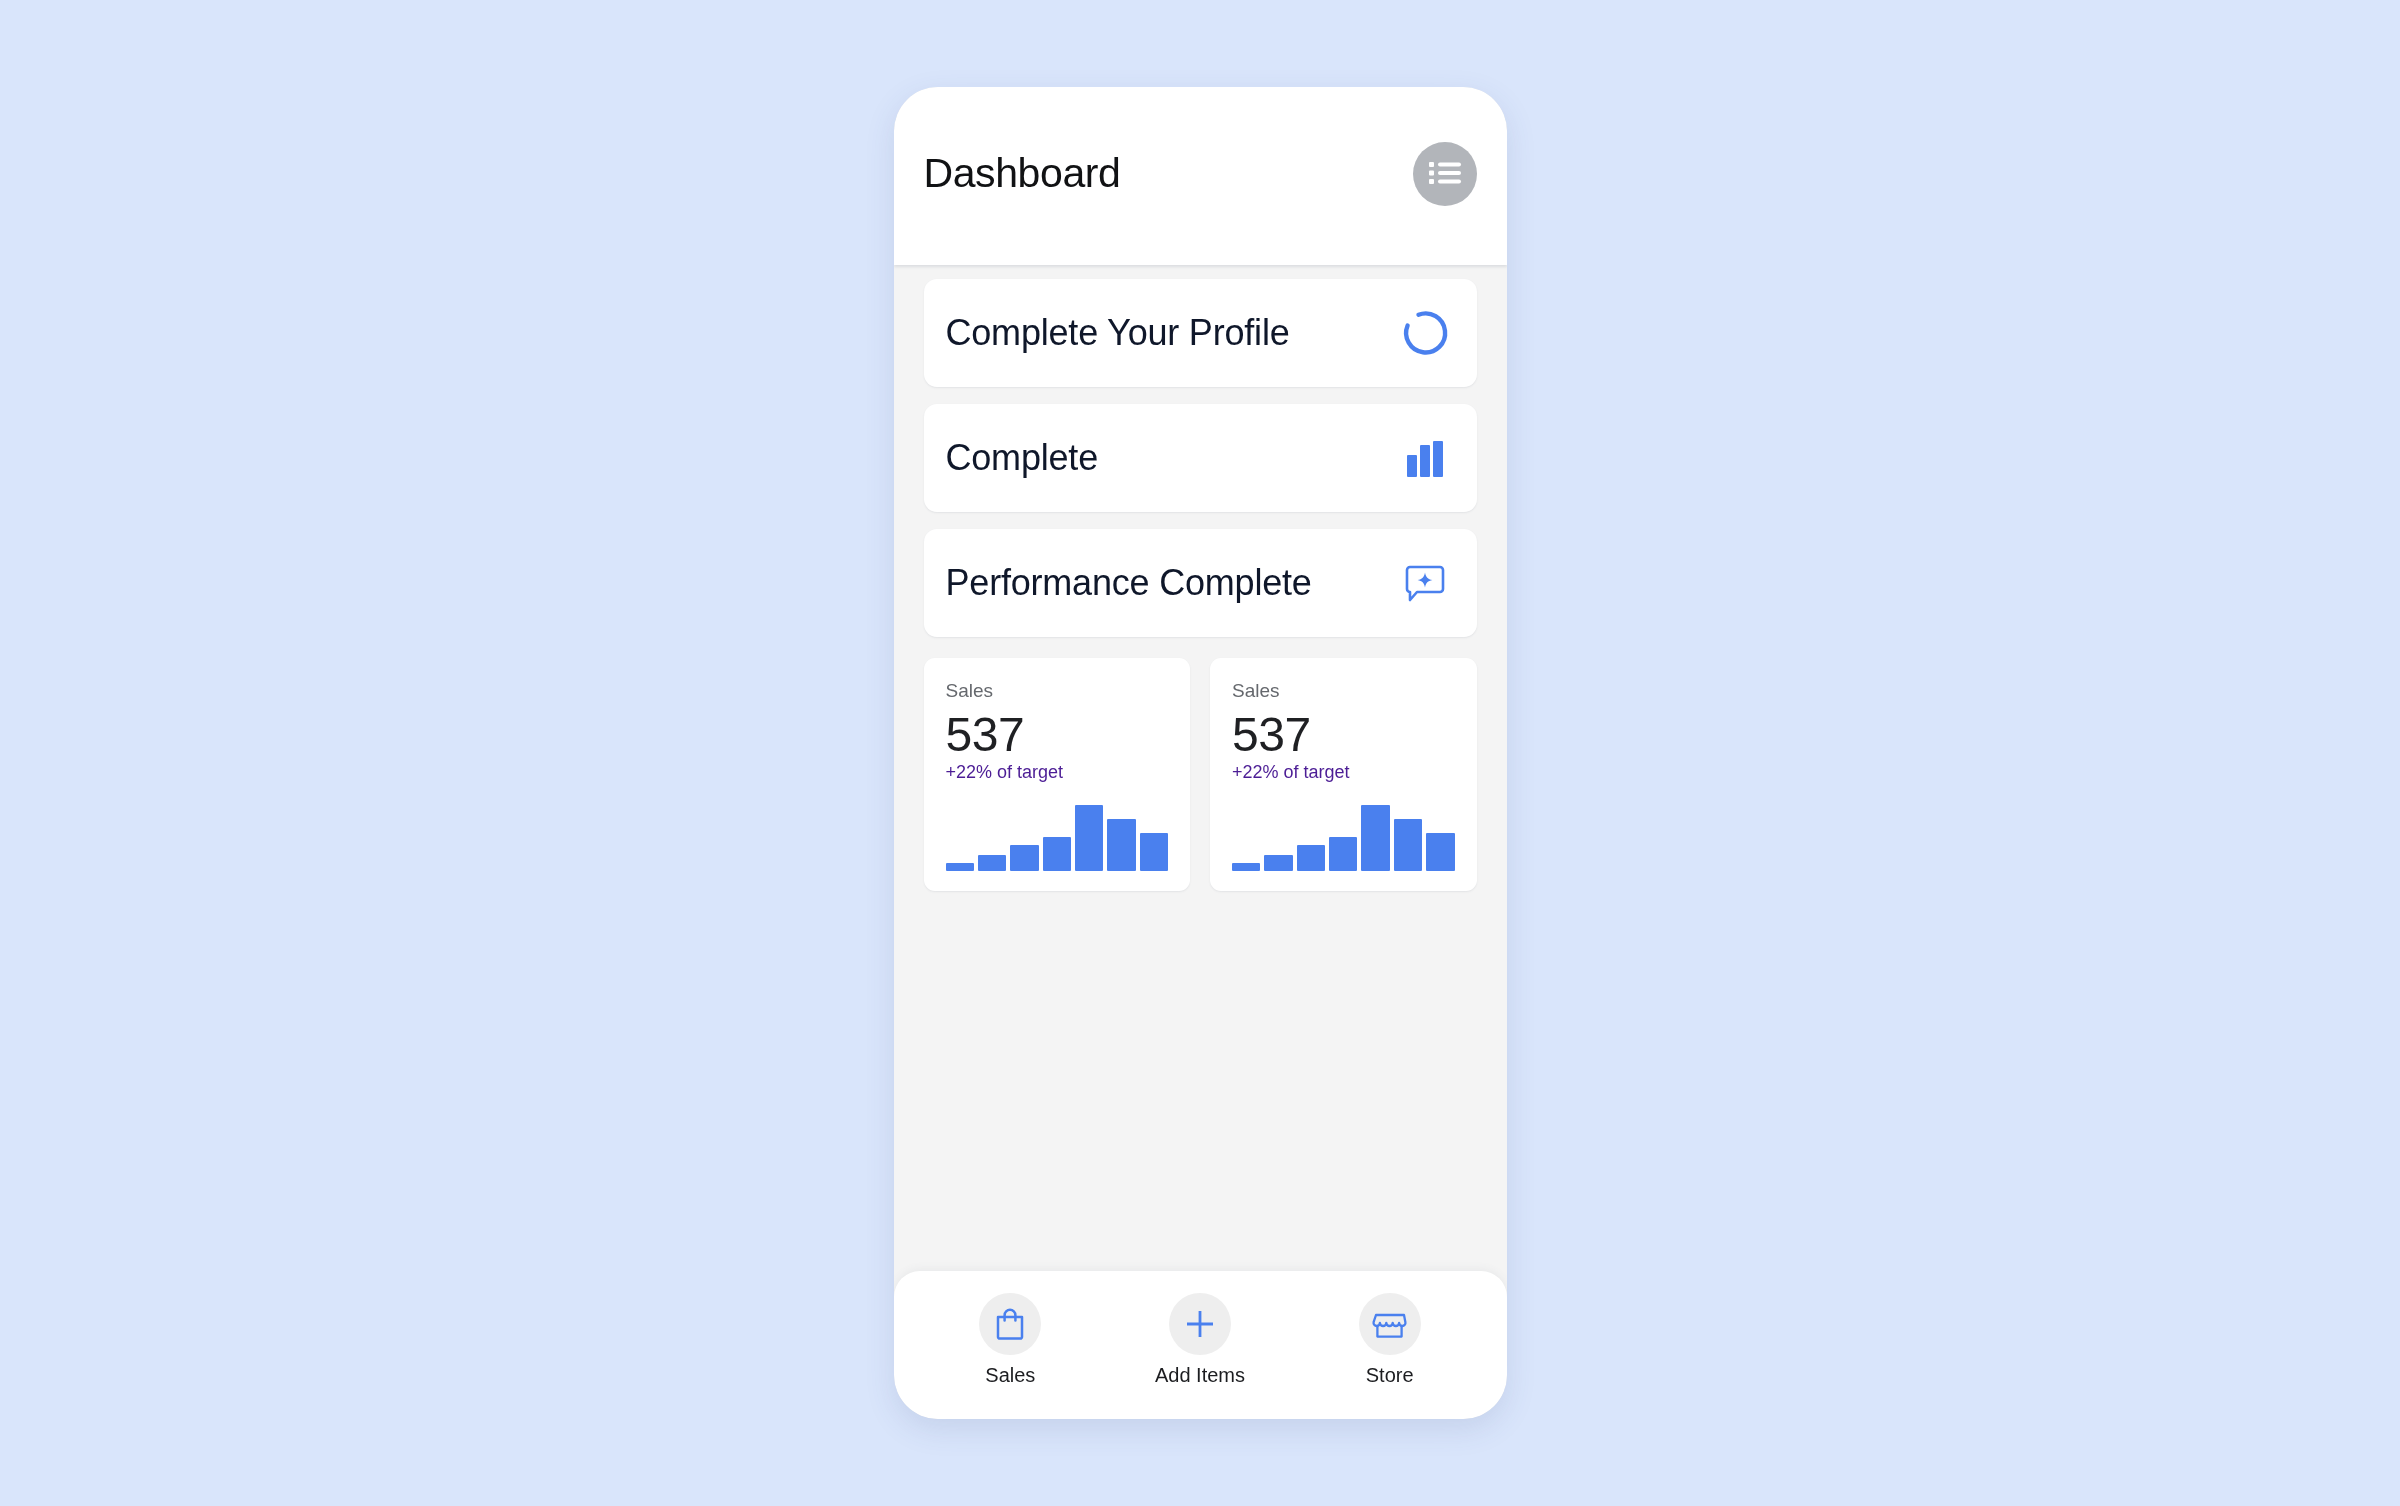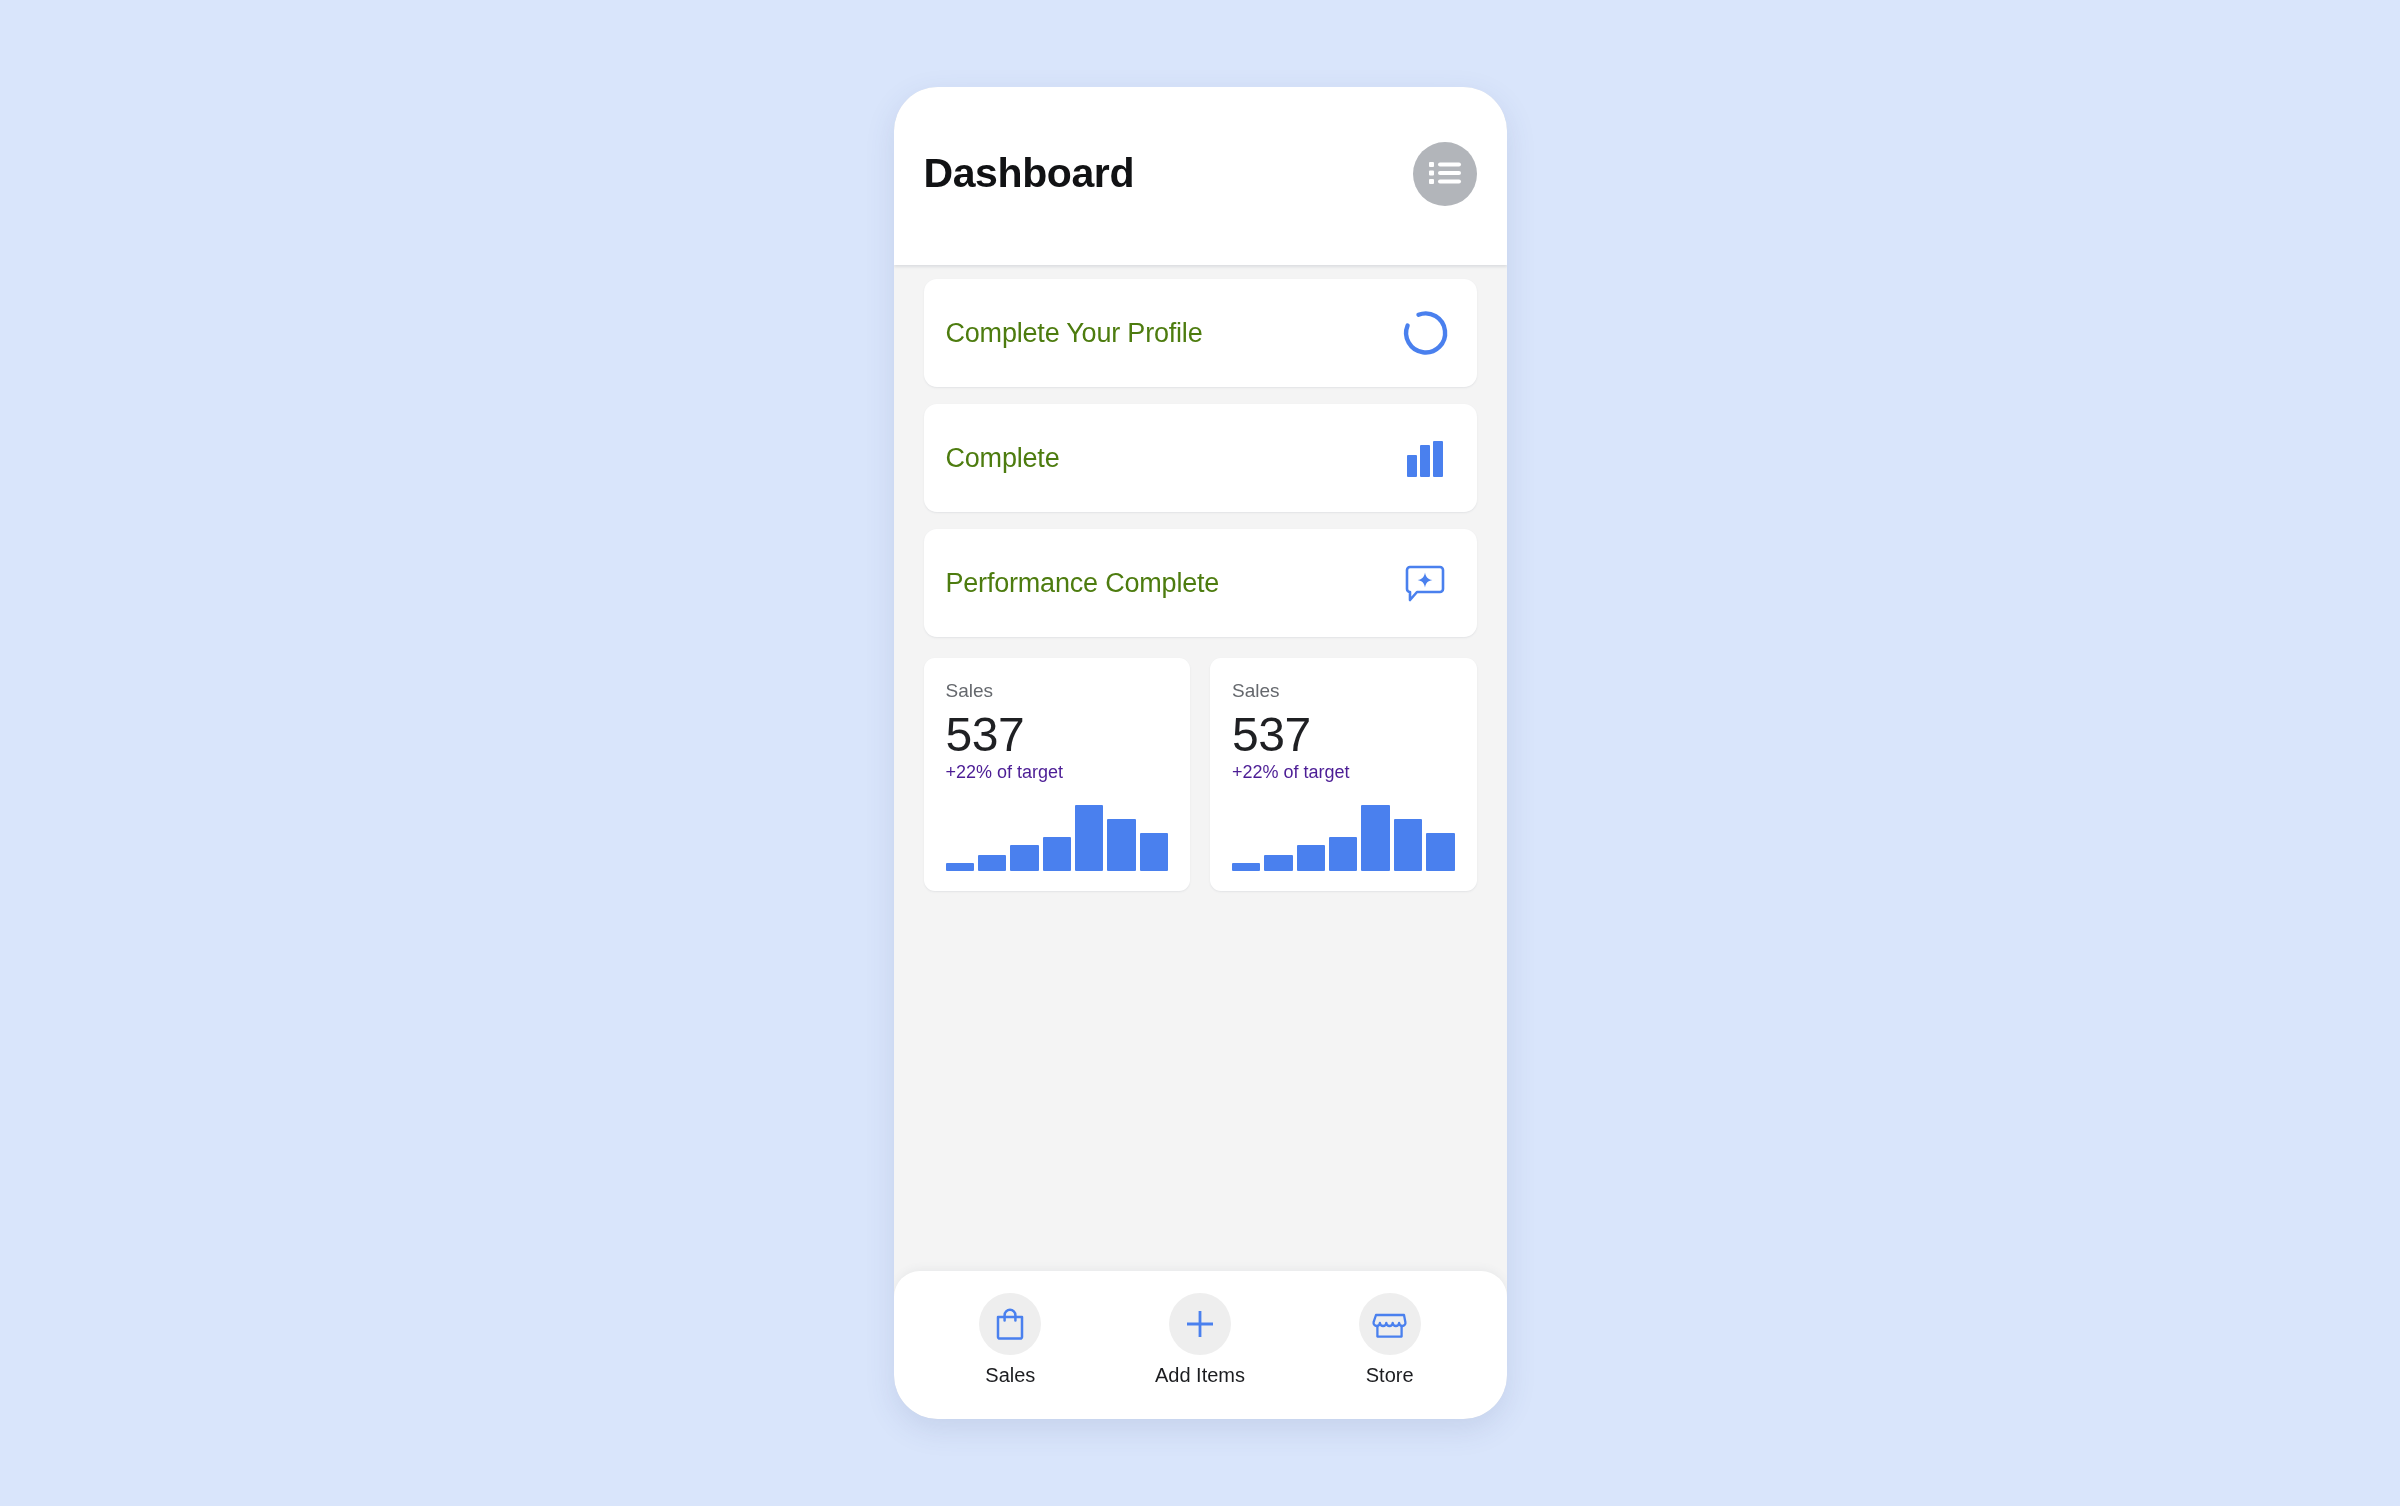--- a/index.html
+++ b/index.html
@@ -41,21 +41,21 @@
     align-items: center;
     justify-content: space-between;
     padding: 0 30px 0 30px;
     box-shadow: 0 2px 3px rgba(110, 120, 140, 0.18);
     position: relative;
     z-index: 4;
   }
 
   .page-title {
     font-size: 41px;
-    font-weight: bold;
+    font-weight: normal;
     color: #111214;
     letter-spacing: -0.4px;
     padding-bottom: 6px;
   }
 
   .menu-button {
     width: 64px;
     height: 64px;
     border-radius: 50%;
     background: #b2b5ba;
@@ -85,22 +85,22 @@
     margin-bottom: 17px;
     padding: 0 26px 0 22px;
     display: flex;
     align-items: center;
     justify-content: space-between;
     box-shadow: 0 1px 2px rgba(80, 90, 110, 0.10);
     cursor: pointer;
   }
 
   .feature-label {
-    font-size: 27px;
-    color: #4d7c0f;
+    font-size: 36px;
+    color: #0f172a;
     letter-spacing: -0.2px;
   }
 
   .feature-icon {
     width: 52px;
     height: 52px;
     display: flex;
     align-items: center;
     justify-content: center;
     flex: 0 0 auto;

